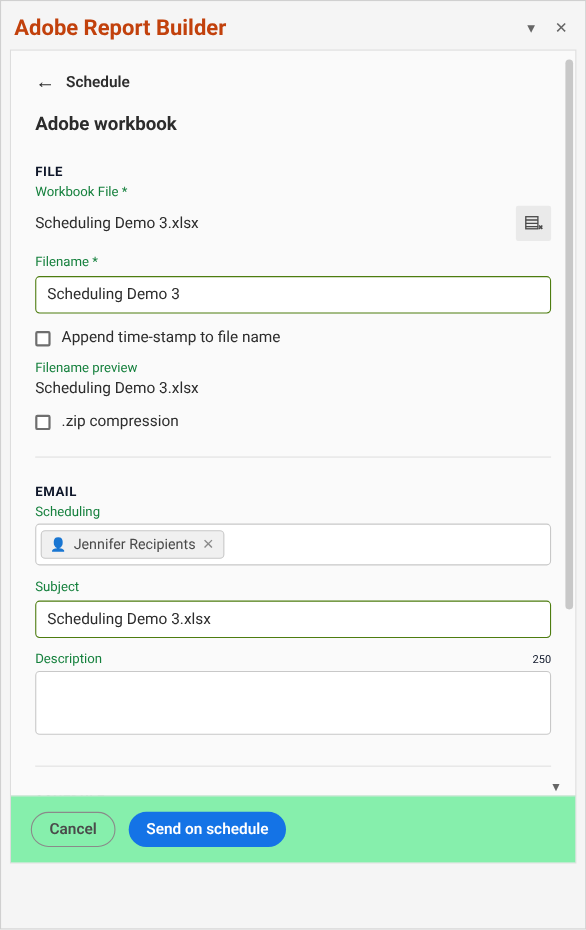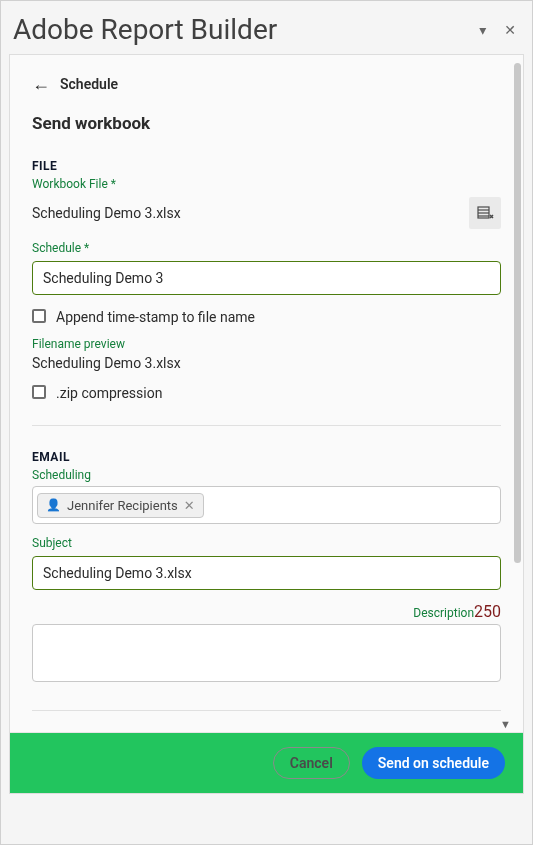--- a/index.html
+++ b/index.html
@@ -1,51 +1,51 @@
 <!DOCTYPE html>
 <html><head>
   <meta charset="utf-8">
   <style>
     * { box-sizing: border-box; margin: 0; padding: 0; font-family: -apple-system, BlinkMacSystemFont, 'Segoe UI', Roboto, sans-serif; }
     body { width: 533px; height: 845px; background: #f5f5f5; border: 1px solid #d0d0d0; position: relative; }
     .titlebar { display: flex; align-items: center; justify-content: space-between; padding: 12px 16px 8px 12px; }
-    .title { font-size: 28px; color: #404040; font-weight: 400; }
+    .title { font-size: 20px; color: #c2410c; font-weight: 700; }
     .titlebar-controls { display: flex; gap: 18px; align-items: center; color: #666; }
     .titlebar-controls span { cursor: pointer; font-size: 14px; }
     .content-wrapper { position: relative; height: 740px; border: 1px solid #ddd; margin: 0 8px; background: #fafafa; }
     .scroll-area { overflow-y: auto; height: 100%; padding: 18px 22px 0 22px; position: relative; }
     .scrollbar { position: absolute; right: 2px; top: 8px; width: 7px; height: 500px; background: #c8c8c8; border-radius: 4px; }
     .breadcrumb { display: flex; align-items: center; gap: 10px; font-size: 14px; font-weight: 600; color: #2c2c2c; margin-bottom: 18px; }
     .back-arrow { font-size: 18px; cursor: pointer; }
     h1 { font-size: 17px; font-weight: 700; color: #2c2c2c; margin-bottom: 26px; }
     .section-label { font-size: 12px; font-weight: 700; color: #0f172a; letter-spacing: 0.5px; margin-bottom: 4px; }
     .field-label { font-size: 12px; color: #15803d; margin-bottom: 4px; margin-top: 12px; display: block; }
     .field-label.first { margin-top: 0; }
     .file-row { display: flex; justify-content: space-between; align-items: center; margin-top: 6px; }
     .file-name { font-size: 14px; color: #2c2c2c; }
     .file-icon { width: 32px; height: 32px; background: #eaeaea; display: flex; align-items: center; justify-content: center; cursor: pointer; border-radius: 2px; }
     .file-icon svg { width: 18px; height: 18px; }
     .meta { font-size: 12px; color: #8a8a8a; margin-top: 6px; }
     .text-input { width: 100%; border: 1px solid #4d7c0f; border-radius: 4px; padding: 8px 10px; font-size: 14px; color: #2c2c2c; background: #fff; margin-top: 2px; }
-    .checkbox-row { display: flex; align-items: flex-start; gap: 10px; font-size: 14px; color: #2c2c2c; margin-top: 14px; }
+    .checkbox-row { display: flex; align-items: flex-end; gap: 10px; font-size: 14px; color: #2c2c2c; margin-top: 14px; }
     .checkbox { width: 14px; height: 14px; border: 2px solid #6e6e6e; border-radius: 2px; cursor: pointer; position: relative; background: #fff; }
     .checkbox.checked { background: #1473e6; border-color: #1473e6; }
     .checkbox.checked::after { content: "✓"; color: #fff; font-size: 11px; position: absolute; top: -2px; left: 1px; font-weight: bold; }
     .preview-text { font-size: 14px; color: #2c2c2c; margin-top: 2px; }
     .divider { border: none; border-top: 1px solid #e0e0e0; margin: 24px 0; }
     .chip-input { width: 100%; min-height: 38px; border: 1px solid #c8c8c8; border-radius: 4px; padding: 4px; background: #fff; margin-top: 2px; display: flex; align-items: center; }
     .chip { display: inline-flex; align-items: center; gap: 6px; background: #f0f0f0; border: 1px solid #c8c8c8; border-radius: 4px; padding: 4px 8px; font-size: 13px; color: #4a4a4a; }
     .chip-remove { color: #8a8a8a; cursor: pointer; font-size: 13px; }
-    .desc-row { display: flex; justify-content: flex-end; align-items: baseline; margin-top: 12px; }
-    .char-count { font-size: 16px; color: #7f1d1d; }
+    .desc-row { display: flex; justify-content: space-between; align-items: baseline; margin-top: 12px; }
+    .char-count { font-size: 10px; color: #0f172a; }
     .textarea { width: 100%; height: 58px; border: 1px solid #c8c8c8; border-radius: 4px; padding: 8px; background: #fff; resize: none; font-size: 14px; }
     .schedule-row { display: flex; align-items: center; gap: 10px; font-size: 14px; color: #2c2c2c; margin-top: 8px; }
     .help-icon { width: 16px; height: 16px; border: 1.5px solid #6e6e6e; border-radius: 50%; display: inline-flex; align-items: center; justify-content: center; font-size: 11px; color: #6e6e6e; cursor: pointer; margin-left: 6px; }
     .chevron-down { position: absolute; bottom: 62px; right: 12px; font-size: 11px; color: #666; }
-    .footer { position: absolute; bottom: 0; left: 0; right: 0; padding: 14px 18px; display: flex; justify-content: flex-end; gap: 12px; border-top: 1px solid #e6e6e6; background: #22c55e; }
+    .footer { position: absolute; bottom: 0; left: 0; right: 0; padding: 14px 18px; display: flex; justify-content: flex-start; gap: 12px; border-top: 1px solid #e6e6e6; background: #86efac; }
     .btn { padding: 7px 16px; border-radius: 16px; font-size: 14px; font-weight: 600; cursor: pointer; border: none; }
     .btn-secondary { background: transparent; border: 1.5px solid #8a8a8a; color: #4a4a4a; }
     .btn-primary { background: #1473e6; color: #fff; }
     .user-glyph { font-size: 12px; }
   </style>
 </head>
 <body>
 
 <div class="titlebar">
   <div class="title">Adobe Report Builder</div>
@@ -56,39 +56,39 @@
 </div>
 
 <div class="content-wrapper">
   <div class="scroll-area">
 
     <div class="breadcrumb">
       <span class="back-arrow">←</span>
       <span>Schedule</span>
     </div>
 
-    <h1>Send workbook</h1>
+    <h1>Adobe workbook</h1>
 
     
     <div class="section-label">FILE</div>
     <span class="field-label first">Workbook File *</span>
     <div class="file-row">
       <span class="file-name">Scheduling Demo 3.xlsx</span>
       <div class="file-icon">
         <svg viewBox="0 0 18 18" fill="none" stroke="#4a4a4a" stroke-width="1.2">
           <rect x="2" y="3" width="11" height="11"></rect>
           <line x1="2" y1="6" x2="13" y2="6"></line>
           <line x1="2" y1="9" x2="13" y2="9"></line>
           <line x1="2" y1="12" x2="13" y2="12"></line>
           <path d="M14 11 L17 14 M17 11 L14 14" stroke-width="1.5"></path>
         </svg>
       </div>
     </div>
 
-    <span class="field-label">Schedule  *</span>
+    <span class="field-label">Filename  *</span>
     <input class="text-input" value="Scheduling Demo 3" style="">
 
     <div class="checkbox-row">
       <div class="checkbox"></div>
       <span>Append time-stamp to file name</span>
     </div>
 
     <span class="field-label">Filename preview</span>
     <div class="preview-text">Scheduling Demo 3.xlsx</div>
 

